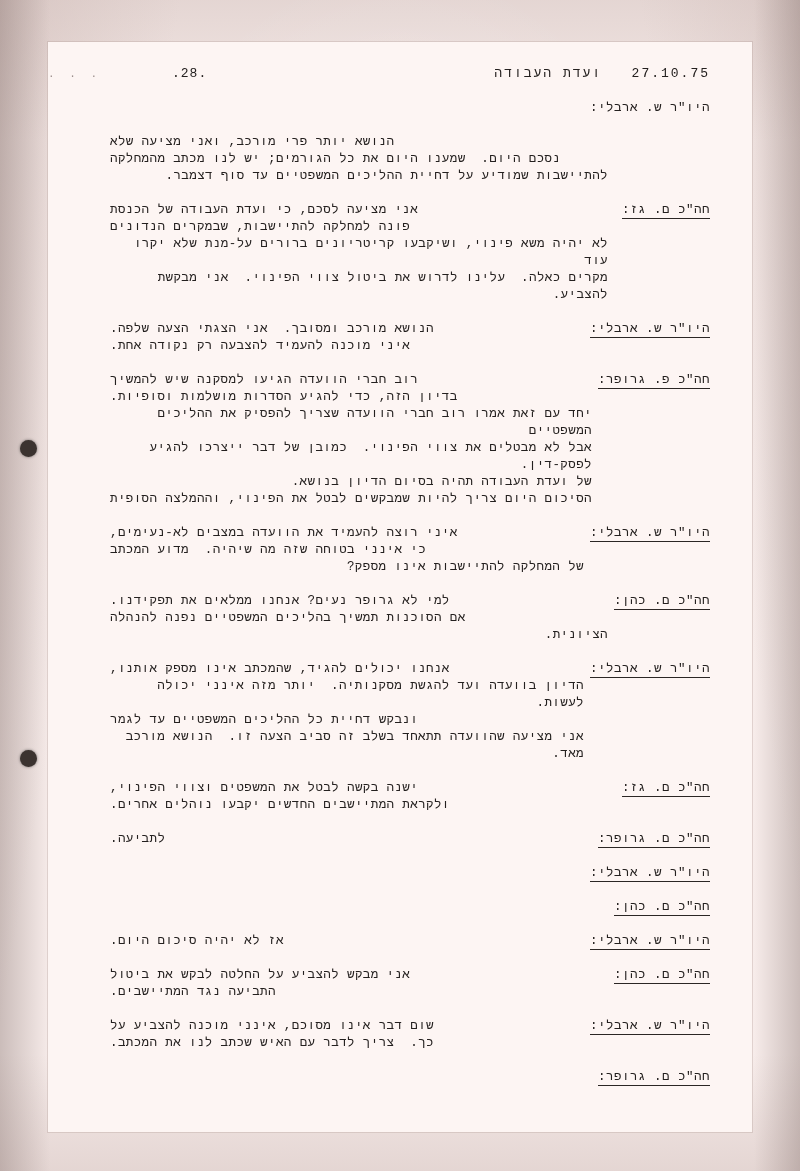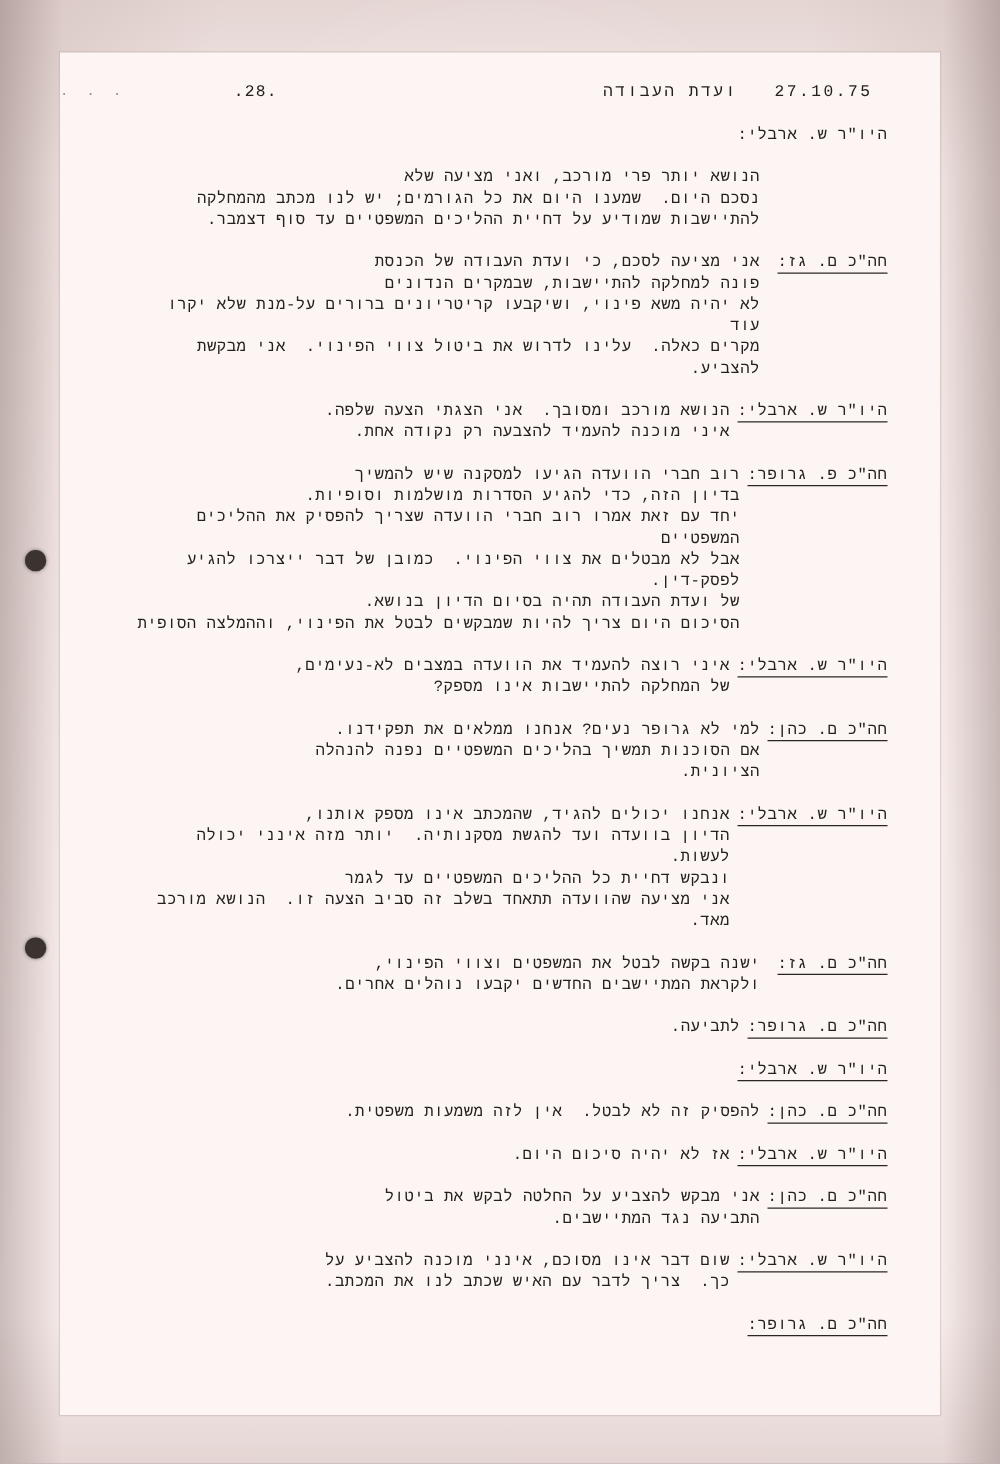--- a/index.html
+++ b/index.html
@@ -48,31 +48,30 @@
 
   
   .hdr {
     position: relative;
     height: 34px;
     font-size: 13px;
     letter-spacing: 1px;
   }
   .hdr-title {
     position: absolute;
-    right: 12px;
+    right: 0;
     top: 0;
     letter-spacing: 2px;
   }
   .hdr-page {
     position: absolute;
     left: 62px;
     top: 0;
     direction: ltr;
     letter-spacing: 1px;
-    margin-left: 15px;
   }
   .hdr-marks {
     position: absolute;
     left: -62px;
     top: 2px;
     color: #9c8f8c;
     font-size: 11px;
     letter-spacing: 4px;
     direction: ltr;
   }
@@ -94,21 +93,21 @@
   .speaker span {
     border-bottom: 1px solid #2b2624;
     padding-bottom: 1px;
   }
   .speaker.plain span { border-bottom: none; }
   .speech {
     flex: 1 1 auto;
     padding-right: 6px;
     letter-spacing: 0.4px;
   }
-  .speech .line { white-space: pre-wrap; text-align: right; }
+  .speech .line { white-space: pre-wrap; }
 
   .lead { text-align: left; }
 
   
   .block.label-only .speech { min-height: 6px; }
 
   
   .hole {
     position: absolute;
     width: 17px;
@@ -192,20 +191,21 @@
             <div class="line">יחד עם זאת אמרו רוב חברי הוועדה שצריך להפסיק את ההליכים המשפטיים</div>
             <div class="line">אבל לא מבטלים את צווי הפינוי.  כמובן של דבר ייצרכו להגיע לפסק-דין.</div>
             <div class="line">של ועדת העבודה תהיה בסיום הדיון בנושא.</div>
             <div class="line">הסיכום היום צריך להיות שמבקשים לבטל את הפינוי, וההמלצה הסופית</div>
           </div>
         </div>
         <div class="block">
           <div class="speaker"><span>היו"ר ש. ארבלי:</span></div>
           <div class="speech">
             <div class="line lead">איני רוצה להעמיד את הוועדה במצבים לא-נעימים,</div>
+            <div class="line lead">כי אינני בטוחה שזה מה שיהיה.  מדוע המכתב</div>
             <div class="line">של המחלקה להתיישבות אינו מספק?</div>
           </div>
         </div>
         <div class="block">
           <div class="speaker"><span>חה"כ ם. כהן:</span></div>
           <div class="speech">
             <div class="line lead">למי לא גרופר נעים? אנחנו ממלאים את תפקידנו.</div>
             <div class="line lead">אם הסוכנות תמשיך בהליכים המשפטיים נפנה להנהלה</div>
             <div class="line">הציונית.</div>
           </div>
@@ -230,23 +230,20 @@
           <div class="speaker"><span>חה"כ ם. גרופר:</span></div>
           <div class="speech">
             <div class="line lead">לתביעה.</div>
           </div>
         </div>
         <div class="block">
           <div class="speaker"><span>היו"ר ש. ארבלי:</span></div>
         </div>
         <div class="block">
           <div class="speaker"><span>חה"כ ם. כהן:</span></div>
-          <div class="speech">
-            <div class="line lead">להפסיק זה לא לבטל.  אין לזה משמעות משפטית.</div>
-          </div>
         </div>
         <div class="block">
           <div class="speaker"><span>היו"ר ש. ארבלי:</span></div>
           <div class="speech">
             <div class="line lead">אז לא יהיה סיכום היום.</div>
           </div>
         </div>
         <div class="block">
           <div class="speaker"><span>חה"כ ם. כהן:</span></div>
           <div class="speech">

